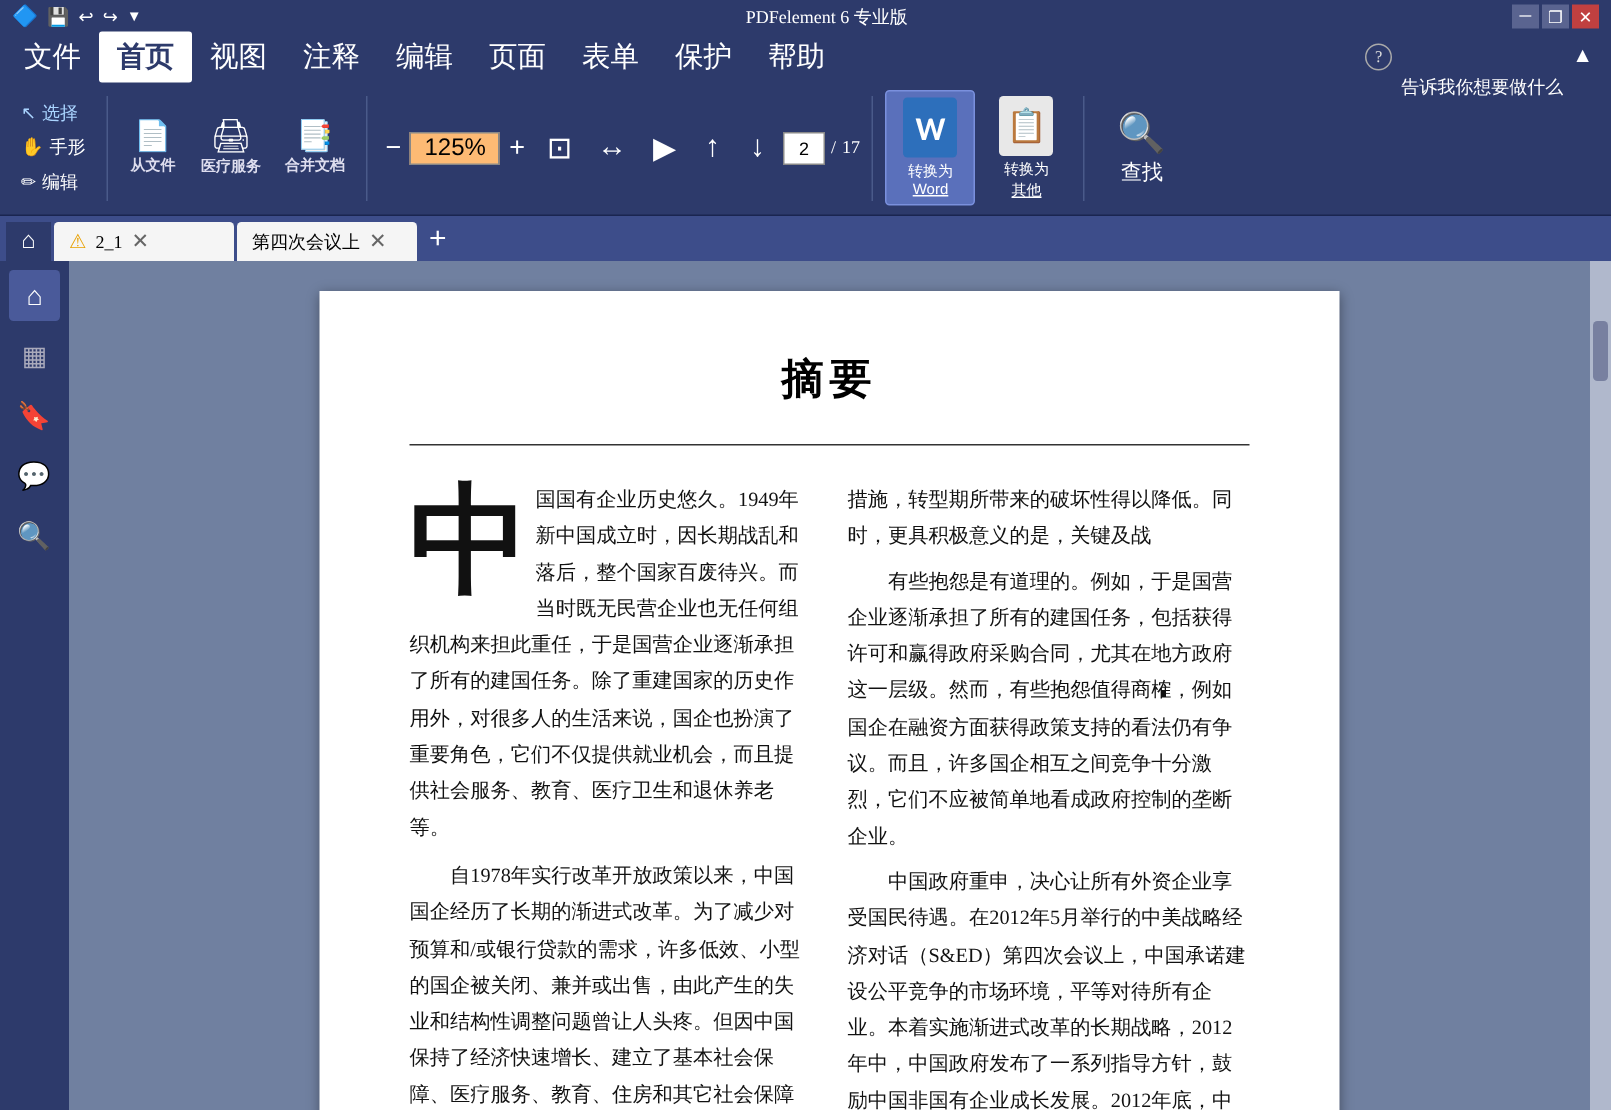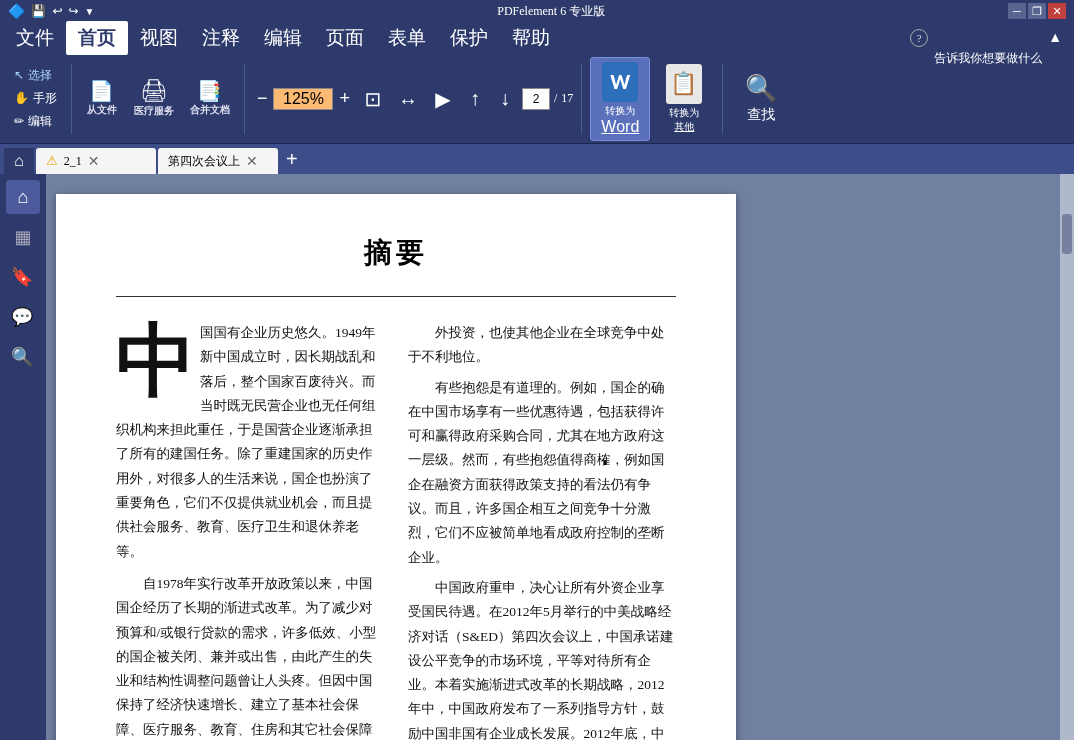--- a/index.html
+++ b/index.html
@@ -267,20 +267,21 @@
       font-size: 18px;
     }
     .panel-icon.active { background: #4a5a9a; color: white; }
 
     
     .viewer-area {
       flex: 1;
       overflow: hidden;
       display: flex;
       flex-direction: column;
+      align-items: center;
       background: #7080a0;
       padding: 20px 10px;
     }
 
     .pdf-page {
       background: white;
       width: 680px;
       min-height: 880px;
       box-shadow: 0 2px 8px rgba(0,0,0,0.4);
       padding: 40px 60px;
@@ -468,21 +469,21 @@
   </div>
 
   <div class="toolbar-sep"></div>
 
   <button class="convert-btn highlighted">
     <div style="display:flex; flex-direction:column; align-items:center;">
       <div class="word-icon-box">
         <span class="w-letter">W</span>
       </div>
       <span style="color:white; font-size:10px; margin-top:2px;">转换为</span>
-      <span style="color:white; font-size:16px;text-decoration:underline;">Word</span>
+      <span style="color:white; font-size:10px;text-decoration:underline;">Word</span>
     </div>
   </button>
 
   <button class="convert-btn">
     <div style="display:flex; flex-direction:column; align-items:center;">
       <div style="width:36px; height:40px; background:#e8e8e8; border-radius:3px; display:flex; align-items:center; justify-content:center;">
         <span style="font-size:22px;">📋</span>
       </div>
       <span style="color:white; font-size:10px; margin-top:2px;">转换为</span>
       <span style="color:white; font-size:10px;text-decoration:underline;">其他</span>
@@ -529,22 +530,21 @@
 
       <div class="pdf-title">摘要</div>
       <hr class="pdf-divider">
 
       <div class="pdf-body">
         <div class="first-para">
           <span class="drop-cap">中</span>
           <span>国国有企业历史悠久。1949年新中国成立时，因长期战乱和落后，整个国家百废待兴。而当时既无民营企业也无任何组织机构来担此重任，于是国营企业逐渐承担了所有的建国任务。除了重建国家的历史作用外，对很多人的生活来说，国企也扮演了重要角色，它们不仅提供就业机会，而且提供社会服务、教育、医疗卫生和退休养老等。</span>
         </div>
         <p class="para">自1978年实行改革开放政策以来，中国国企经历了长期的渐进式改革。为了减少对预算和/或银行贷款的需求，许多低效、小型的国企被关闭、兼并或出售，由此产生的失业和结构性调整问题曾让人头疼。但因中国保持了经济快速增长、建立了基本社会保障、医疗服务、教育、住房和其它社会保障措施，转型期所带来的破坏性得以降低。同时，更具积极意义的是，关键及战</p>
-        <p class="para">外投资，也使其他企业在全球竞争中处于不利地位。</p>
-        <p class="para">有些抱怨是有道理的。例如，国企的确在中国市场享有一些优惠待遇，包括获得许可和赢得政府采购合同，尤其在地方政府这一层级。然而，有些抱怨值得商榷，例如国企在融资方面获得政策支持的看法仍有争议。而且，许多国企相互之间竞争十分激烈，它们不应被简单地看成政府控制的垄断企业。</p>
+        <p class="para">有些抱怨是有道理的。例如，于是国营企业逐渐承担了所有的建国任务，包括获得许可和赢得政府采购合同，尤其在地方政府这一层级。然而，有些抱怨值得商榷，例如国企在融资方面获得政策支持的看法仍有争议。而且，许多国企相互之间竞争十分激烈，它们不应被简单地看成政府控制的垄断企业。</p>
         <p class="para">中国政府重申，决心让所有外资企业享受国民待遇。在2012年5月举行的中美战略经济对话（S&amp;ED）第四次会议上，中国承诺建设公平竞争的市场环境，平等对待所有企业。本着实施渐进式改革的长期战略，2012年中，中国政府发布了一系列指导方针，鼓励中国非国有企业成长发展。2012年底，中国政府又采取了进一步措施，</p>
       </div>
     </div>
   </div>
 
   <div class="right-scroll">
     <div class="scroll-thumb"></div>
   </div>
 </div>
 

